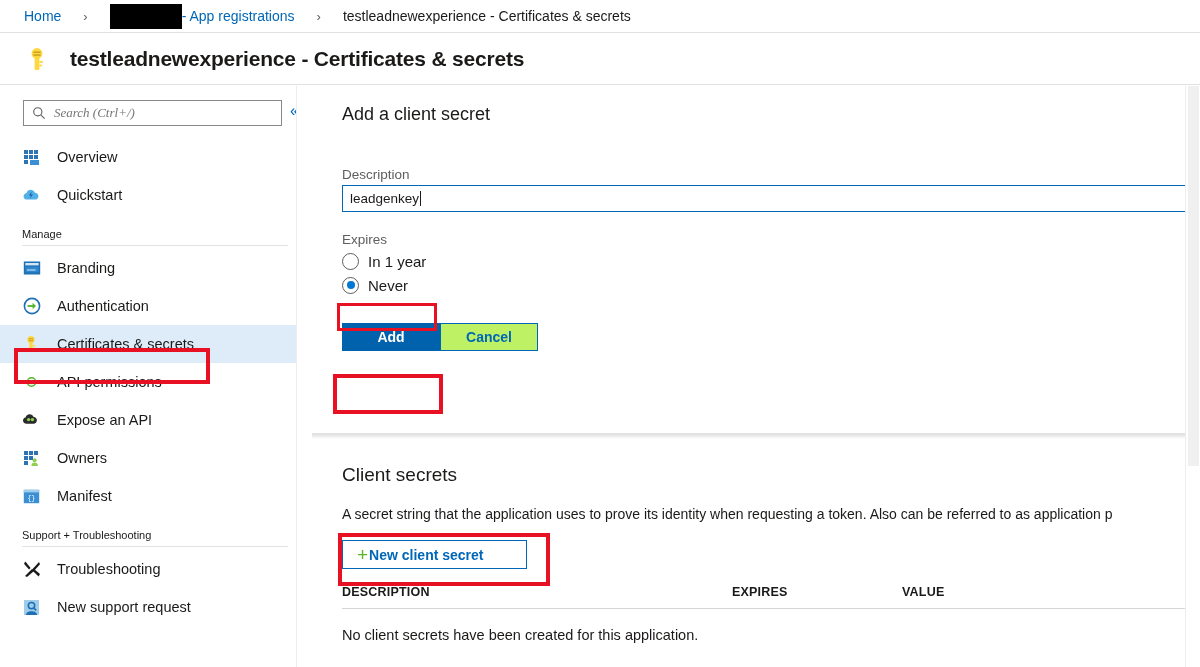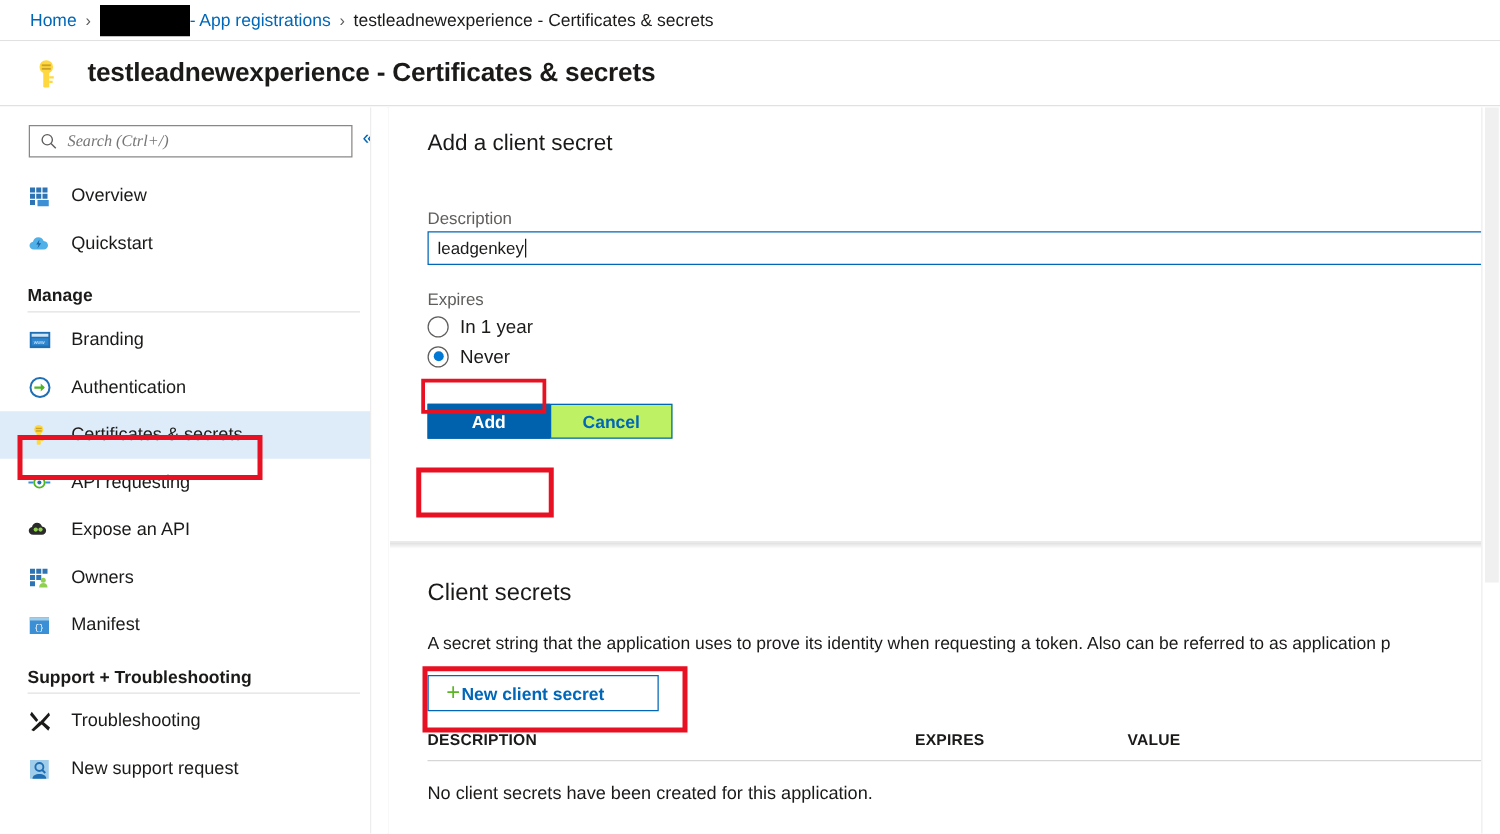--- a/index.html
+++ b/index.html
@@ -11,20 +11,21 @@
     overflow: hidden;
   }
   .app { position: relative; width: 1200px; height: 667px; background:#fff; }
 
   
   .breadcrumb {
     position: absolute; left: 0; top: 0; width: 1200px; height: 33px;
     display: flex; align-items: center; padding-left: 24px;
     font-size: 14px; background: #fff;
     border-bottom: 1px solid #e1e1e1;
+    gap: 15px;
   }
   .bc-link { color: #0067b8; cursor: pointer; white-space: nowrap; }
   .bc-sep { color: #605e5c; margin: 0 7px; font-size: 13px; }
   .bc-redacted {
     display: inline-block; width: 72px; height: 25px; background: #000;
     vertical-align: middle;
   }
   .bc-current { color: #1b1a19; white-space: nowrap; }
   .bc-tailgroup { display: flex; align-items: center; }
 
@@ -65,21 +66,21 @@
   .nav { margin-top: 12px; }
   .nav-item {
     display: flex; align-items: center; height: 38px;
     padding-left: 22px; cursor: pointer; font-size: 14.5px; color: #1b1a19;
   }
   .nav-item.selected { background: #deecf9; }
   .nav-ico { width: 19px; height: 19px; flex: none; display:flex; align-items:center; justify-content:center; }
   .nav-label { margin-left: 16px; white-space: nowrap; }
 
   .nav-group-title {
-    font-size: 14px; font-weight: bold; color: #1b1a19;
+    font-size: 11px; font-weight: normal; color: #1b1a19;
     padding-left: 22px; margin-top: 14px; margin-bottom: 5px;
   }
   .nav-divider {
     height: 1px; background: #e1e1e1; margin: 0 22px 3px 22px;
   }
 
   
   .content {
     position: absolute; left: 312px; top: 86px; width: 888px; height: 581px;
     background: #fff; overflow: hidden;
@@ -286,21 +287,21 @@
 
       <div class="nav-item">
         <span class="nav-ico">
           <svg width="20" height="14" viewBox="0 0 20 14">
             <line x1="0.8" y1="7" x2="5" y2="7" stroke="#3b8fd4" stroke-width="1.5"></line>
             <line x1="15" y1="7" x2="19.2" y2="7" stroke="#3b8fd4" stroke-width="1.5"></line>
             <circle cx="10" cy="7" r="4.4" fill="none" stroke="#4eb523" stroke-width="1.5"></circle>
             <circle cx="10" cy="7" r="1.7" fill="#1f6fb5"></circle>
           </svg>
         </span>
-        <span class="nav-label">API requesting</span>
+        <span class="nav-label">API permissions</span>
       </div>
 
       <div class="nav-item">
         <span class="nav-ico">
           <svg width="19" height="16" viewBox="0 0 19 16">
             <path d="M4.6 11.8 C2.4 11.8 1 10.4 1 8.6 C1 7.1 2.1 5.8 3.6 5.6 C3.9 3.6 5.6 2.2 7.6 2.2 C9.5 2.2 11.1 3.4 11.6 5.1 C13.5 5.2 14.9 6.6 14.9 8.3 C14.9 10.2 13.4 11.8 11.6 11.8 Z" fill="#2b2b2b"></path>
             <circle cx="6.6" cy="7.6" r="1.7" fill="#8fd14f"></circle>
             <circle cx="10.4" cy="7.6" r="1.7" fill="#8fd14f"></circle>
           </svg>
         </span>

